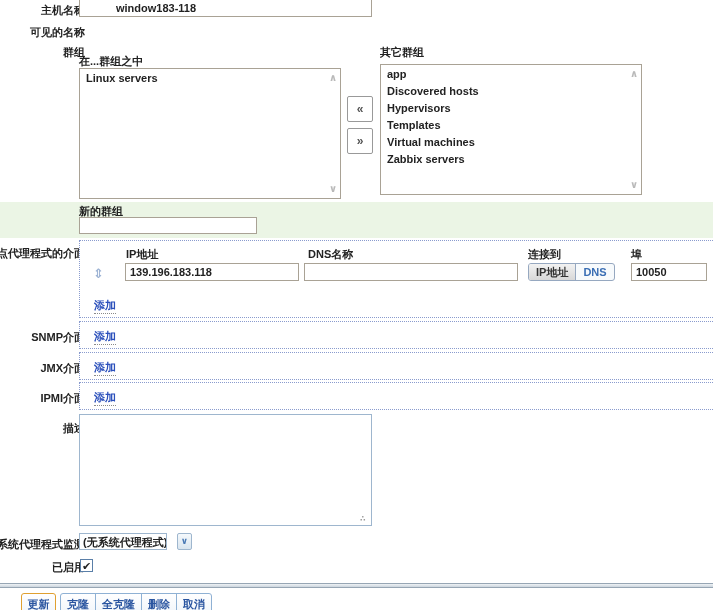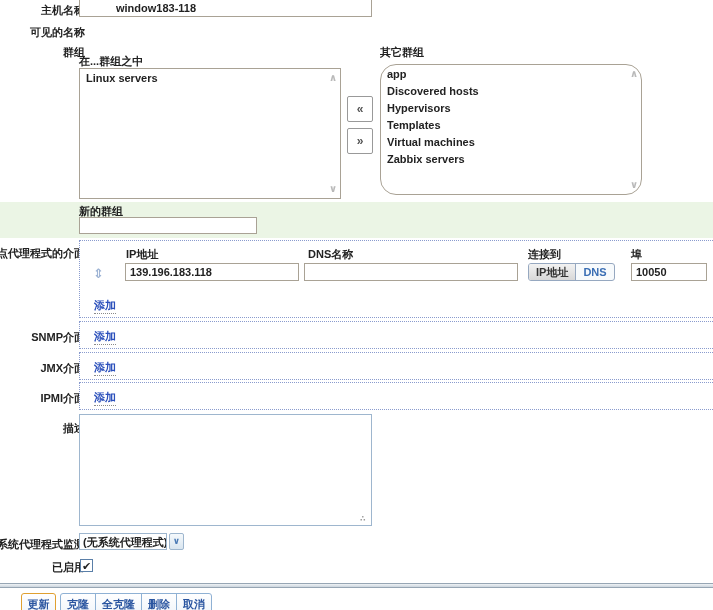--- a/index.html
+++ b/index.html
@@ -33,21 +33,21 @@
 
   .toggle { position:absolute; display:flex; border:1px solid #96a8c0; border-radius:3px; overflow:hidden; background:#f7fafc; height:18px; }
   .toggle .seg { padding:0 7px; line-height:16px; cursor:pointer; }
   .toggle .seg.sel { background:linear-gradient(#f2f2f2,#d8d8d8); color:#333; border-right:1px solid #96a8c0; }
   .toggle .seg.unsel { color:#3a6eb4; }
 
   textarea.desc { position:absolute; left:79px; top:414px; width:293px; height:112px; border:1px solid #9eb6ce;
     resize:none; font-family:"Liberation Sans","DejaVu Sans",sans-serif; font-size:11px; }
   .grip { position:absolute; left:360px; top:514px; width:9px; height:9px; color:#9a9a9a; font-size:8px; line-height:9px; letter-spacing:-1px; }
 
-  .selectbox { position:absolute; left:79px; top:533px; display:flex; align-items:stretch; height:17px; }
+  .selectbox { position:absolute; left:79px; top:533px; display:flex; align-items:stretch; height:17px;gap:8px; }
   .selectbox .val { width:88px; border:1px solid #9eb6ce; background:#fff; padding:1px 3px 0 3px; white-space:nowrap; overflow:hidden; }
   .selectbox .btn { width:15px; margin-left:2px; border:1px solid #9eb6ce; border-radius:2px;
     background:linear-gradient(#f5f9fc,#d9e5ef); color:#4a7ab5; font-size:9px; text-align:center; line-height:15px; cursor:pointer; }
 
   .checkbox { position:absolute; left:80px; top:559px; width:13px; height:13px; border:1px solid #5a7fa8;
     background:#fff; text-align:center; line-height:12px; font-size:11px; color:#222; cursor:pointer; }
 
   .divider { position:absolute; left:0; top:583px; width:713px; height:5px;
     border-top:1px solid #97a6b4; border-bottom:1px solid #97a6b4; background:linear-gradient(#eef2f5,#ccd5dd); }
 
@@ -75,21 +75,21 @@
 
   <div class="listbox" style="left:79px; top:68px;">
     <div class="opt">Linux servers</div>
     <div class="scroll-up">∧</div>
     <div class="scroll-down">∨</div>
   </div>
 
   <div class="movebtn" style="top:96px;">«</div>
   <div class="movebtn" style="top:128px;">»</div>
 
-  <div class="listbox" style="left:380px; top:64px;border-radius:16px;">
+  <div class="listbox" style="left:380px; top:64px;">
     <div class="opt">app</div>
     <div class="opt">Discovered hosts</div>
     <div class="opt">Hypervisors</div>
     <div class="opt">Templates</div>
     <div class="opt">Virtual machines</div>
     <div class="opt">Zabbix servers</div>
     <div class="scroll-up">∧</div>
     <div class="scroll-down">∨</div>
   </div>
 

